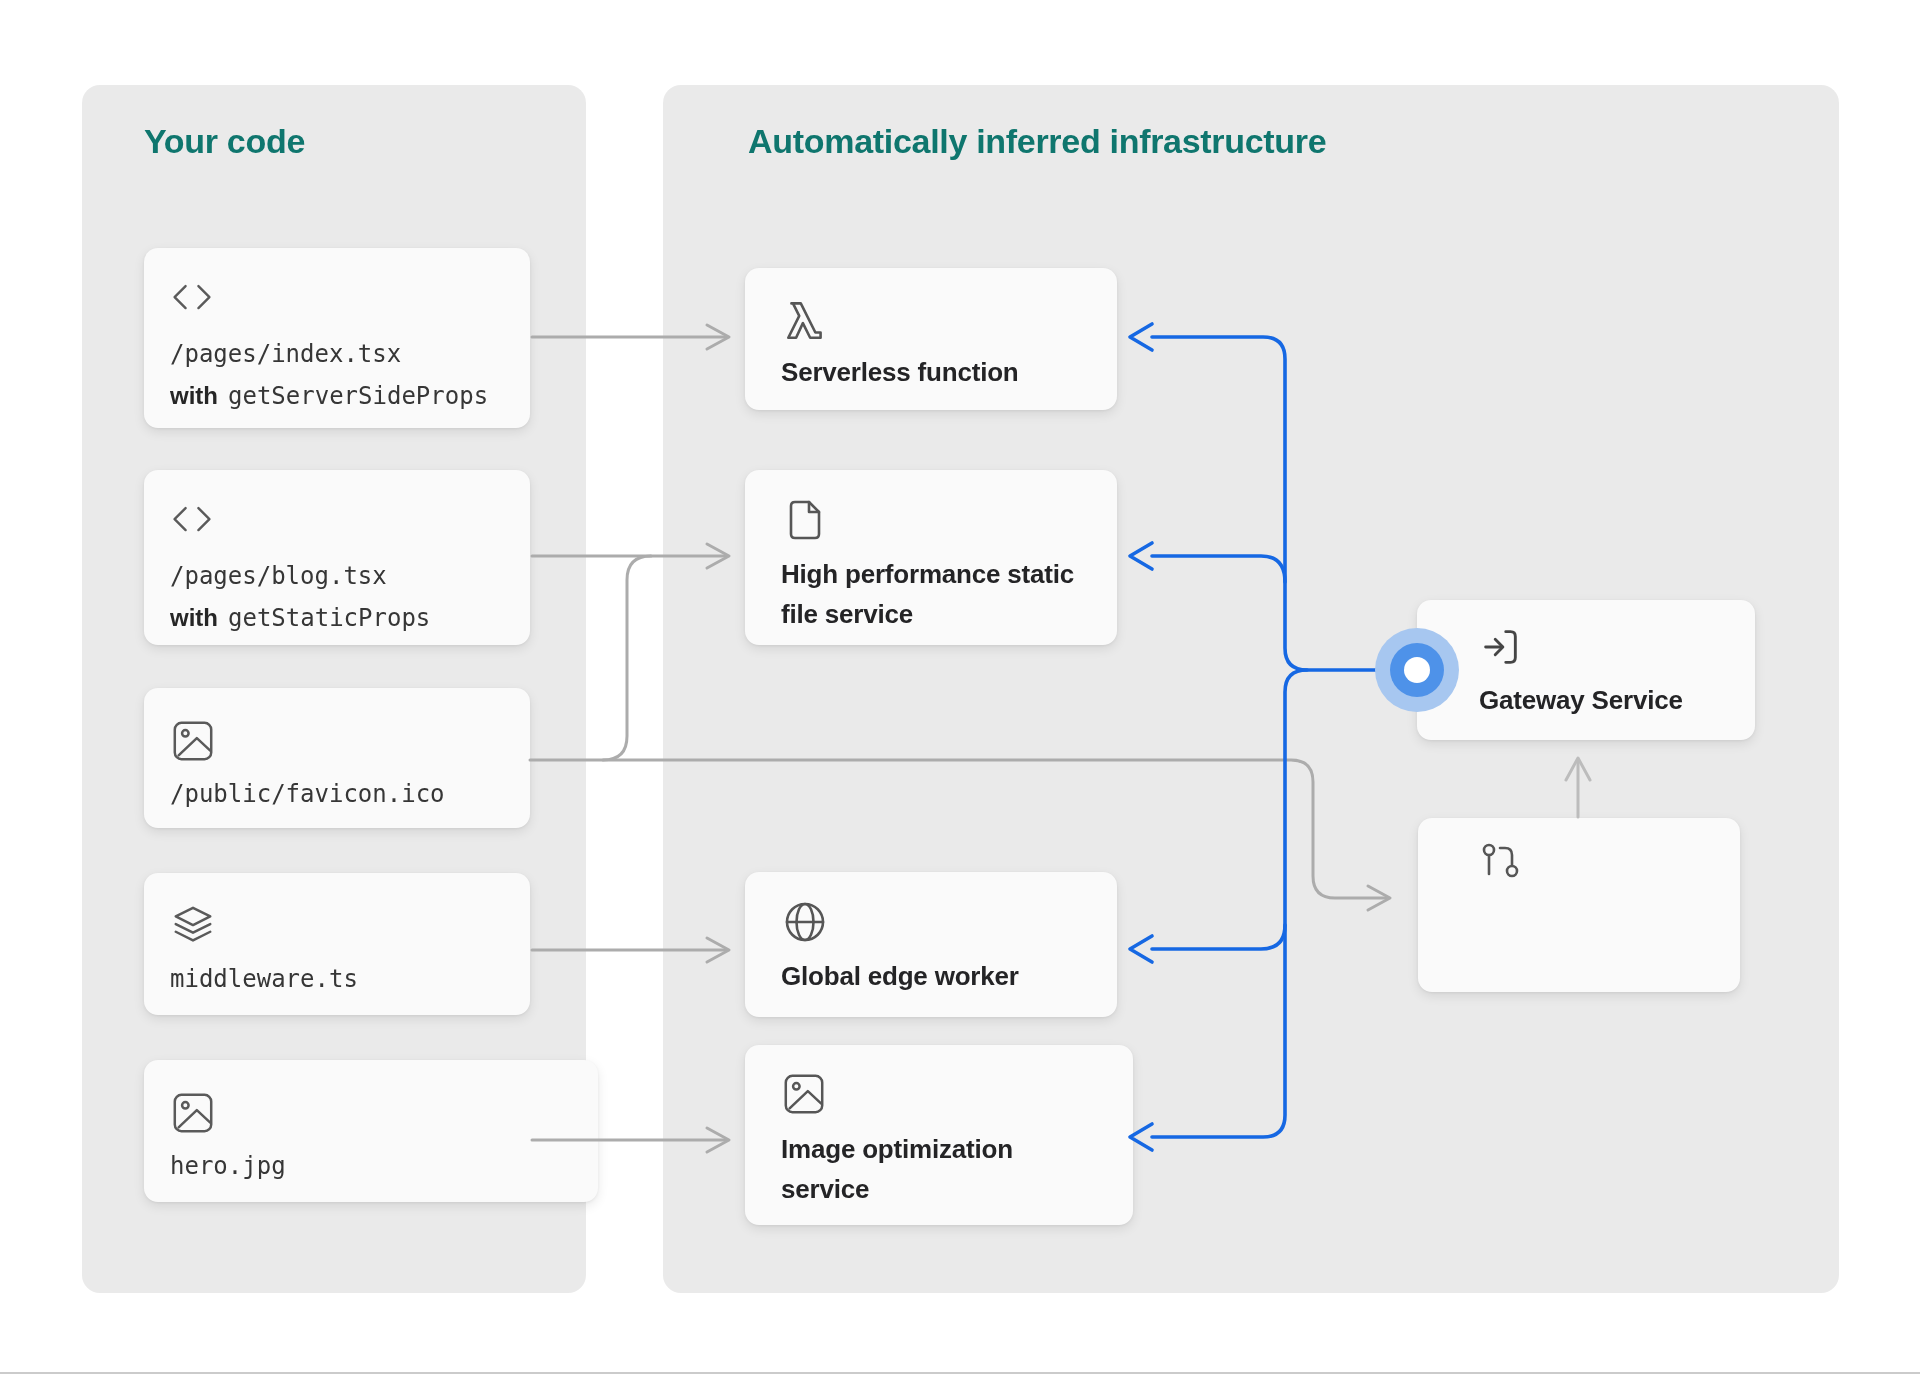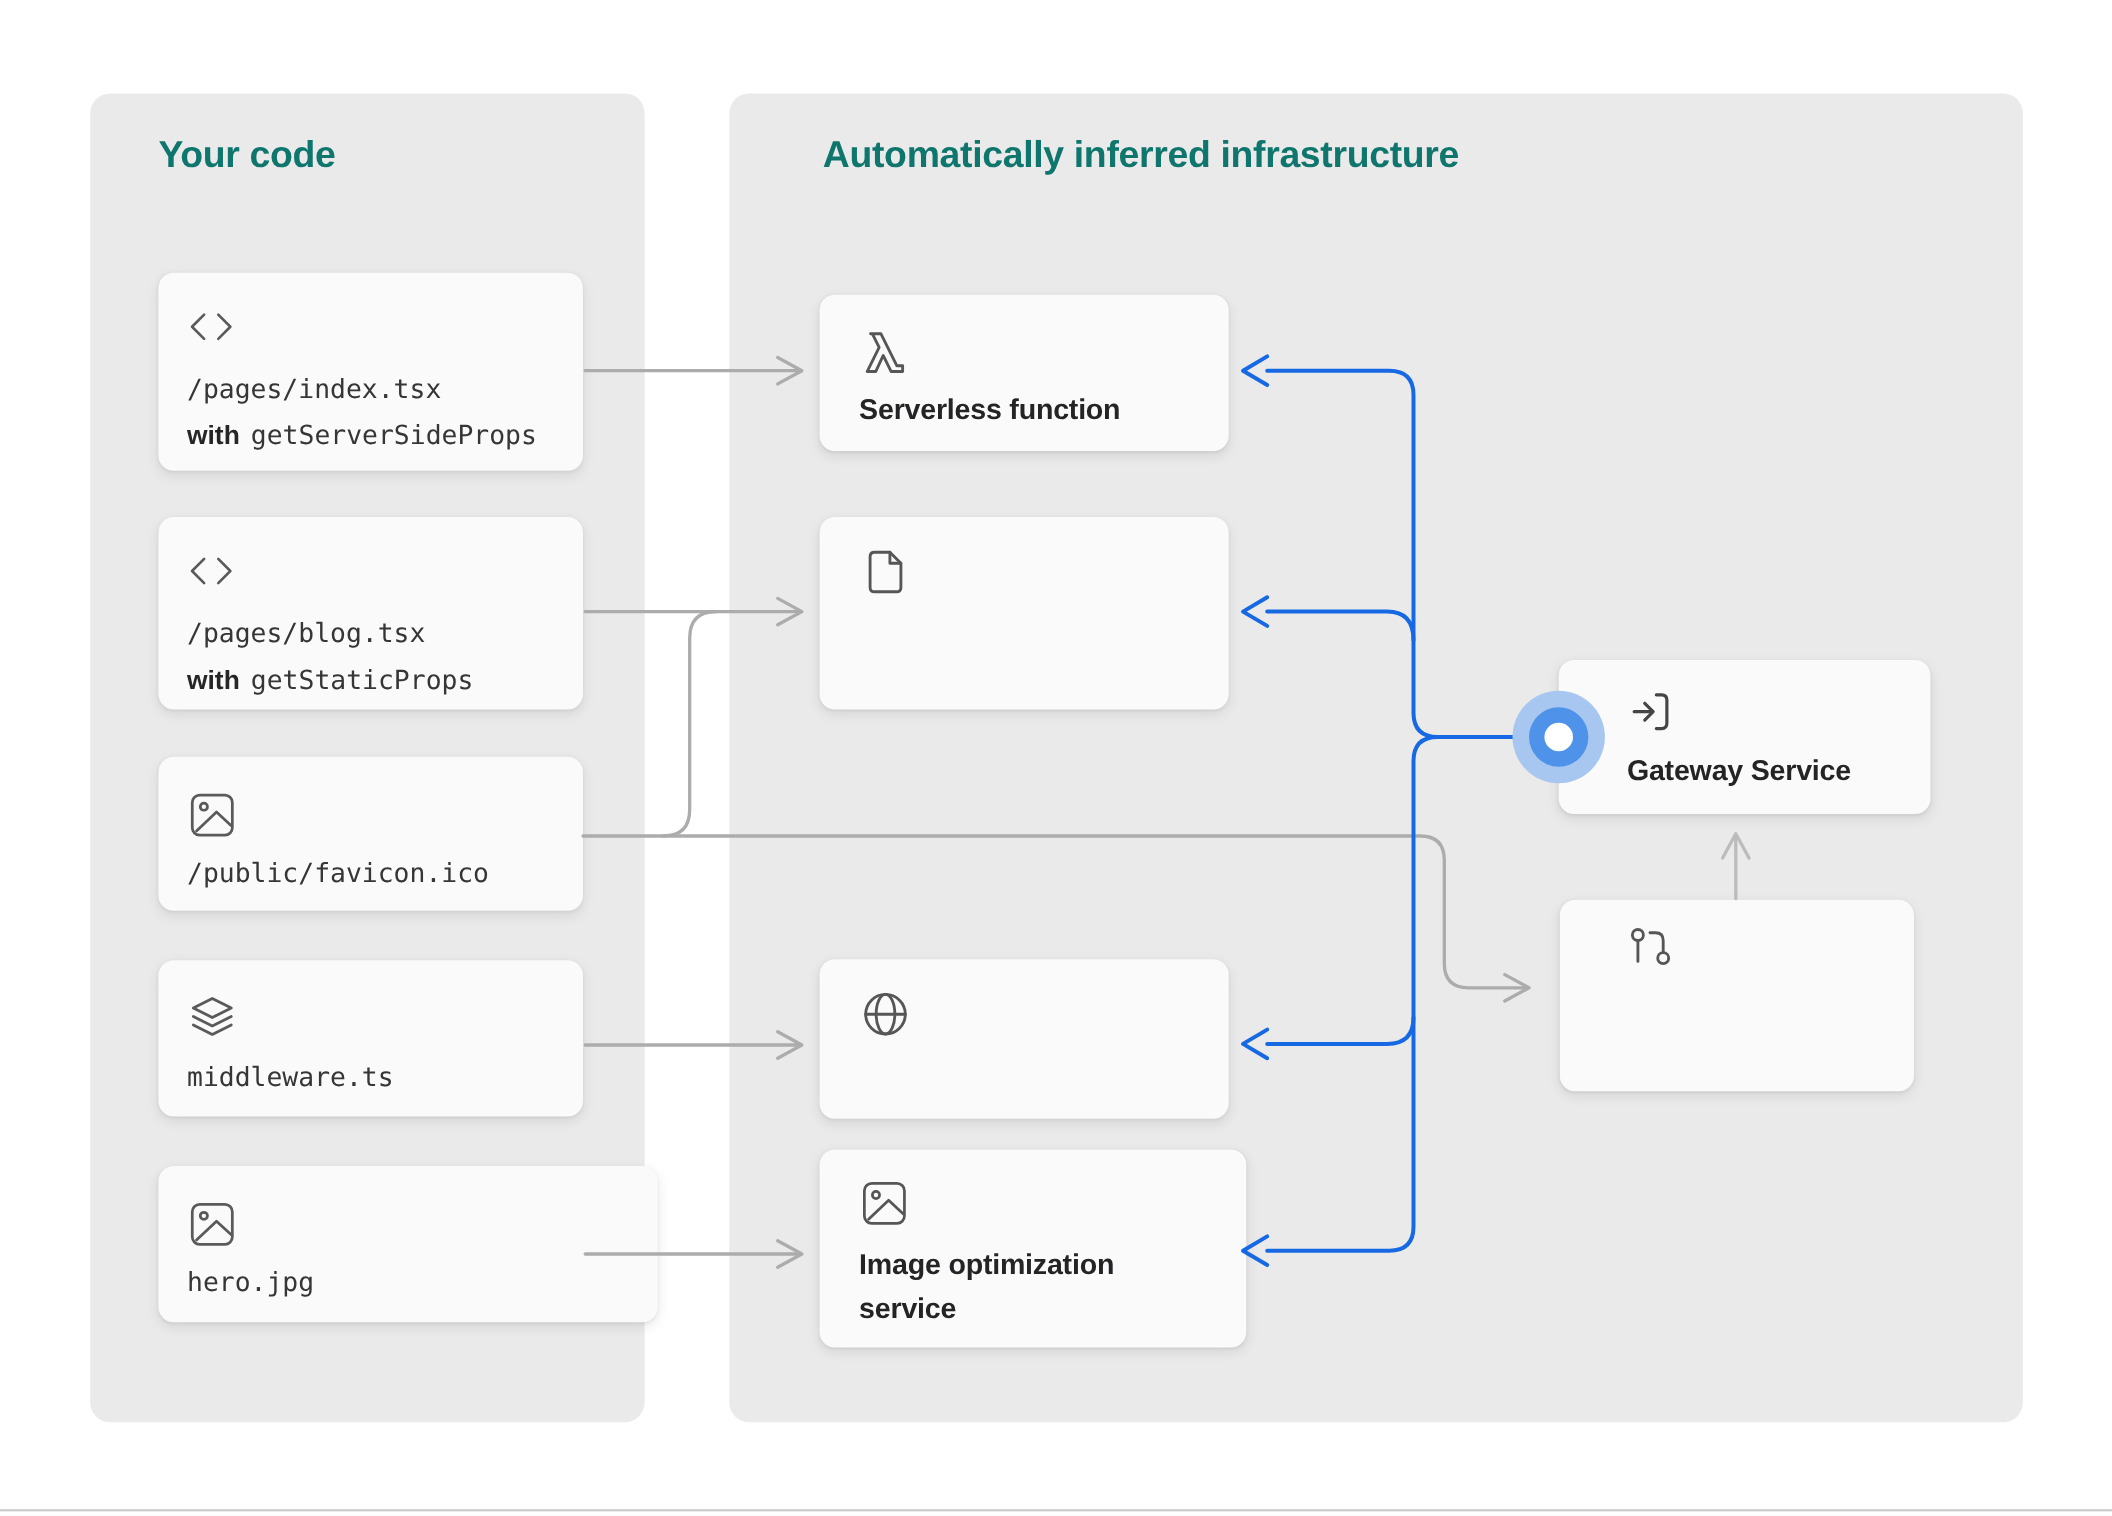--- a/index.html
+++ b/index.html
@@ -111,30 +111,32 @@
   <div class="rlabel">Serverless function</div>
 </div>
 
 <div class="card rcard" style="left:745px;top:470px;width:372px;height:175px;">
   <span class="icon">
     <svg width="48" height="48" viewBox="0 0 48 48" fill="none" stroke="#565656" stroke-width="2.6" stroke-linecap="round" stroke-linejoin="round">
       <path d="M28 6 H14 Q10 6 10 10 V38 Q10 42 14 42 H34 Q38 42 38 38 V16 Z"></path>
         <polyline points="28,6 28,16 38,16"></polyline>
     </svg>
   </span>
+  <div class="rlabel">High performance static file service</div>
 </div>
 
 <div class="card rcard" style="left:745px;top:872px;width:372px;height:145px;">
   <span class="icon">
     <svg width="48" height="48" viewBox="0 0 48 48" fill="none" stroke="#565656" stroke-width="2.6" stroke-linecap="round" stroke-linejoin="round">
       <circle cx="24" cy="24" r="18"></circle>
         <line x1="6" y1="24" x2="42" y2="24"></line>
         <ellipse cx="24" cy="24" rx="8.5" ry="18"></ellipse>
     </svg>
   </span>
+  <div class="rlabel">Global edge worker</div>
 </div>
 
 <div class="card rcard" style="left:745px;top:1045px;width:388px;height:180px;">
   <span class="icon">
     <svg width="46" height="46" viewBox="0 0 48 48" fill="none" stroke="#565656" stroke-width="2.6" stroke-linecap="round" stroke-linejoin="round">
       <rect x="5" y="5" width="38" height="38" rx="7"></rect>
         <circle cx="16" cy="16" r="3.4"></circle>
         <path d="M9 39 L28 21 L42 34"></path>
     </svg>
   </span>

